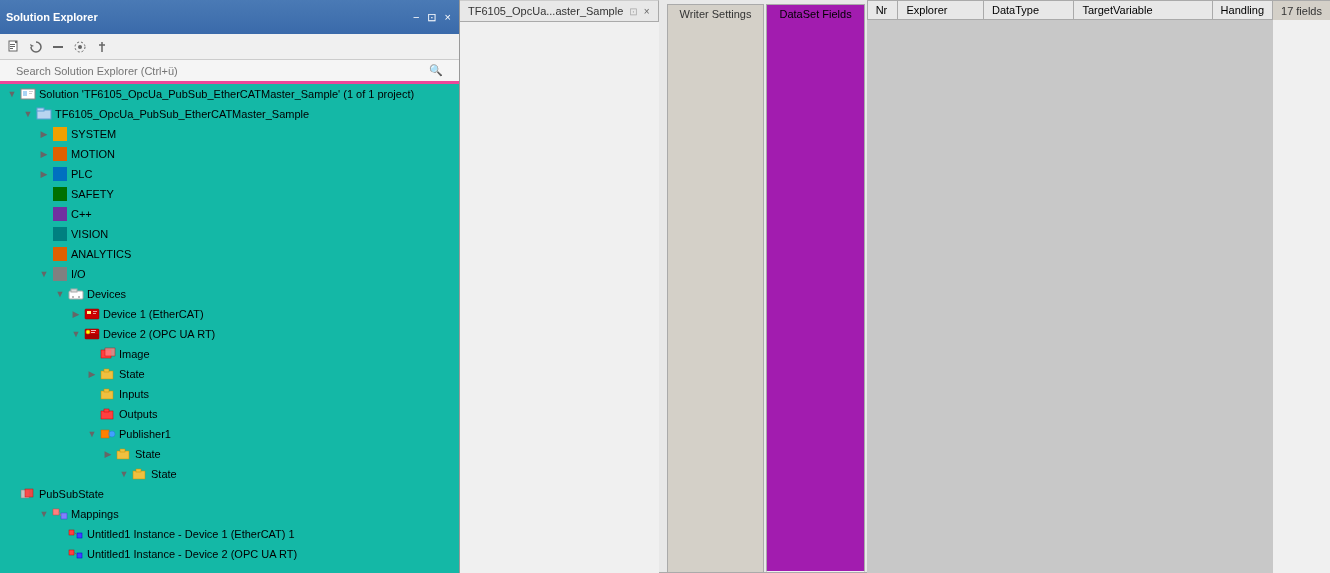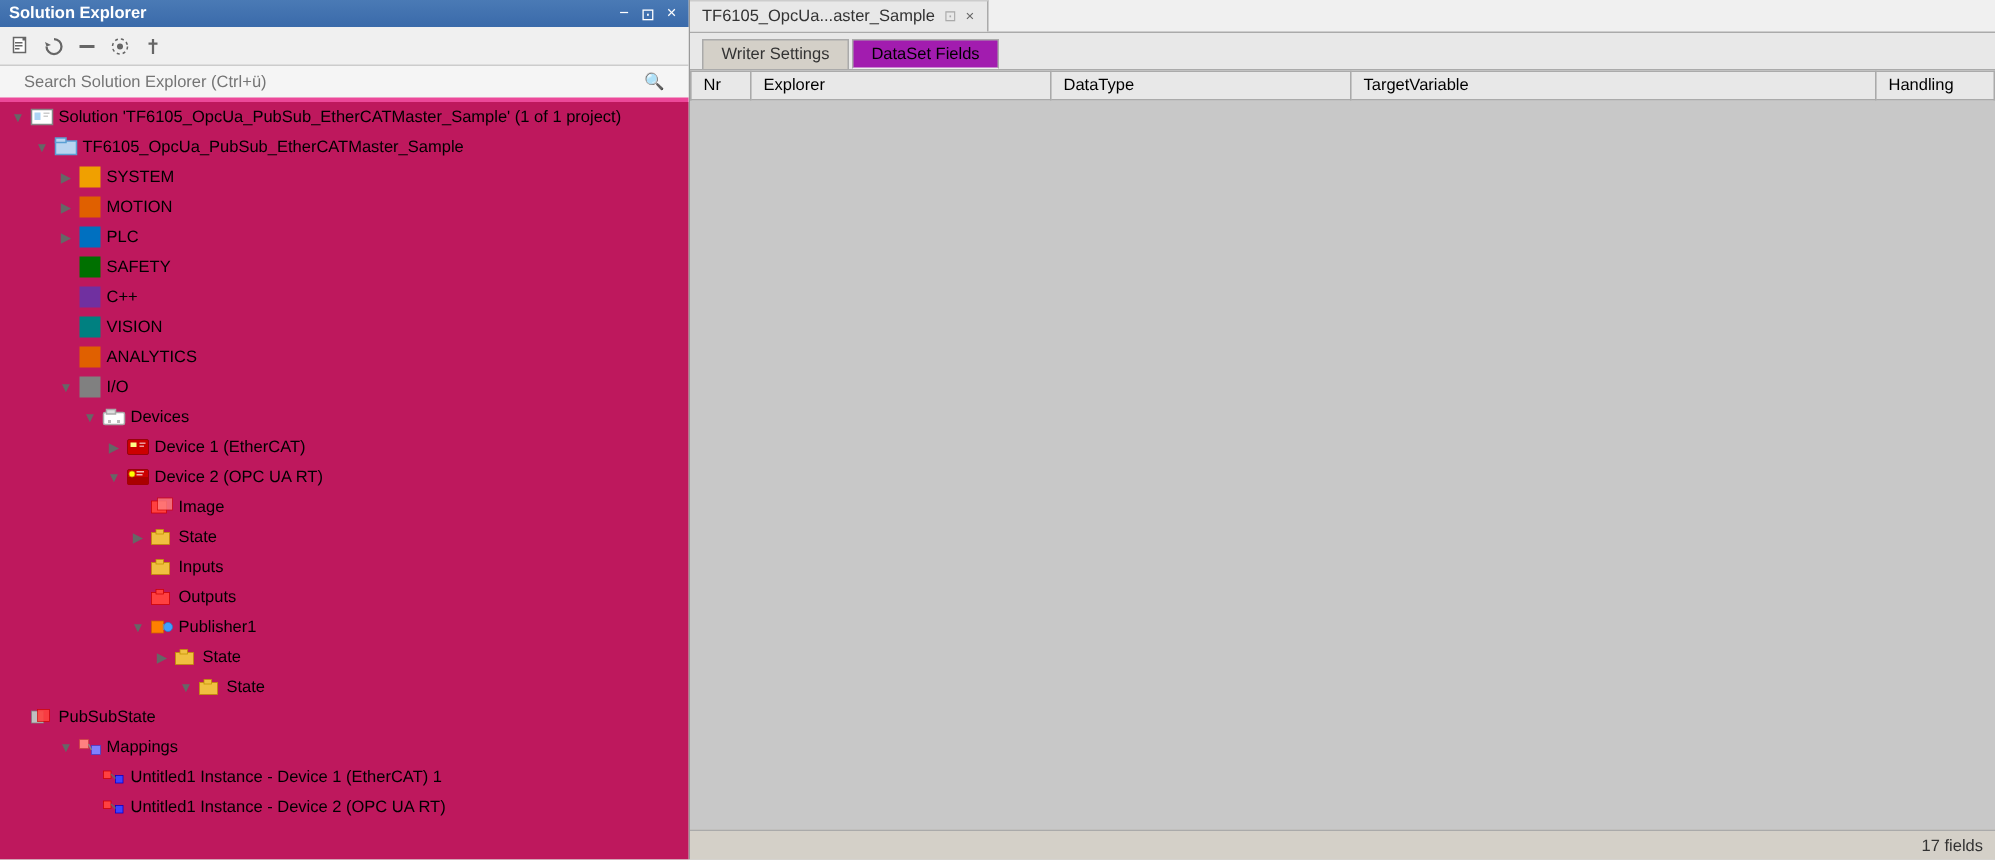--- a/index.html
+++ b/index.html
@@ -17,21 +17,21 @@
 
     .se-titlebar {
       background: linear-gradient(to bottom, #4a7ab5, #3a6aaa);
       color: white;
       padding: 3px 6px;
       font-size: 11px;
       font-weight: bold;
       display: flex;
       align-items: center;
       justify-content: space-between;
-      height: 18px;
+      height: 34px;
     }
 
     .se-titlebar-title {
       color: white;
     }
 
     .se-titlebar-buttons {
       display: flex;
       gap: 4px;
     }
@@ -87,21 +87,21 @@
 
     .se-search-icon {
       color: #666;
       font-size: 11px;
     }
 
     .se-tree {
       flex: 1;
       overflow-y: auto;
       overflow-x: auto;
-      background: #be185d;
+      background: #14b8a6;
     }
 
     .tree-item {
       display: flex;
       align-items: center;
       height: 20px;
       padding-left: 4px;
       cursor: pointer;
       white-space: nowrap;
       font-size: 12px;
@@ -142,21 +142,21 @@
     .sq-blue { background: #0070c0; }
     .sq-green { background: #007000; }
     .sq-purple { background: #7030a0; }
     .sq-teal { background: #008080; }
     .sq-gray { background: #808080; }
 
     
     #main-panel {
       flex: 1;
       display: flex;
-      flex-direction: column;
+      flex-direction: row;
       background: #f0f0f0;
     }
 
     .tab-bar {
       display: flex;
       align-items: stretch;
       background: #f0f0f0;
       border-bottom: 1px solid #aaa;
       height: 22px;
     }

